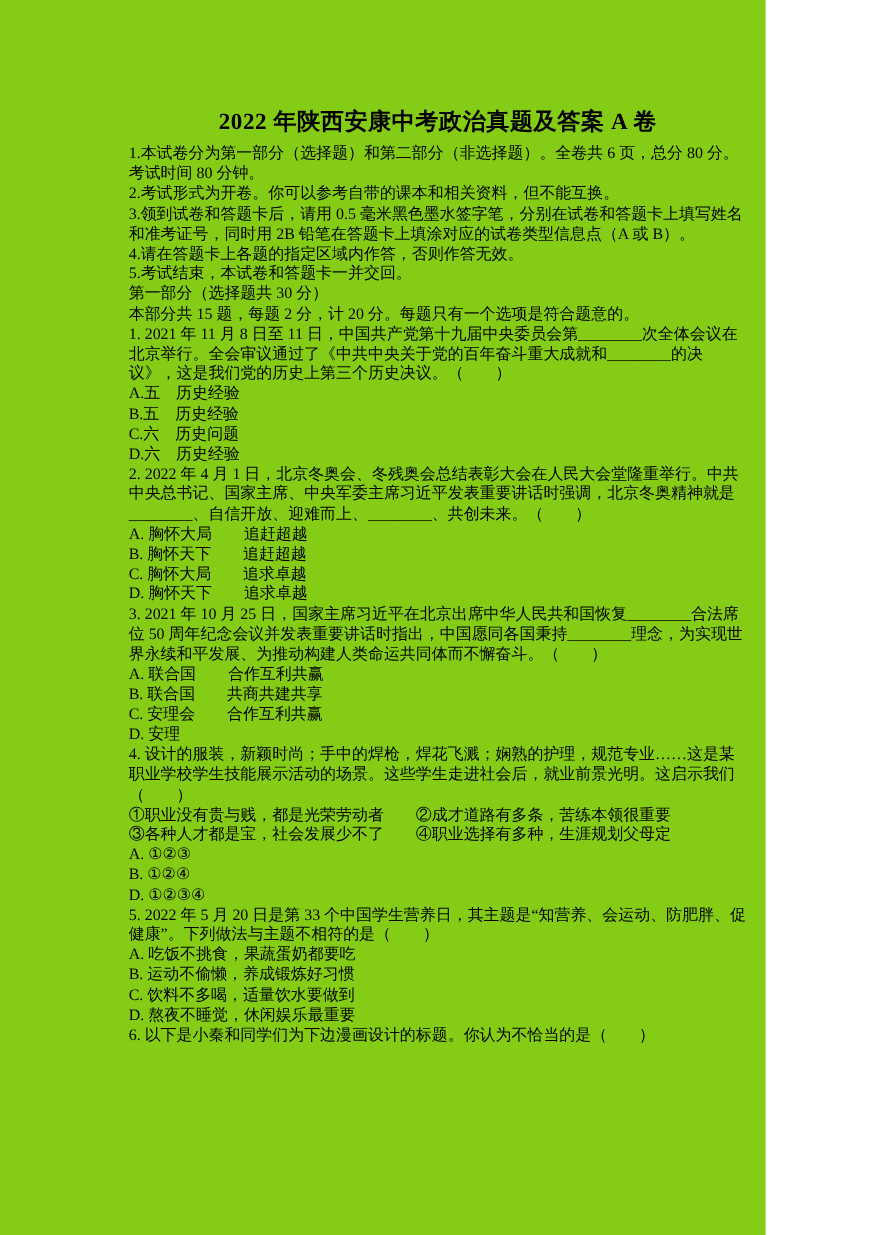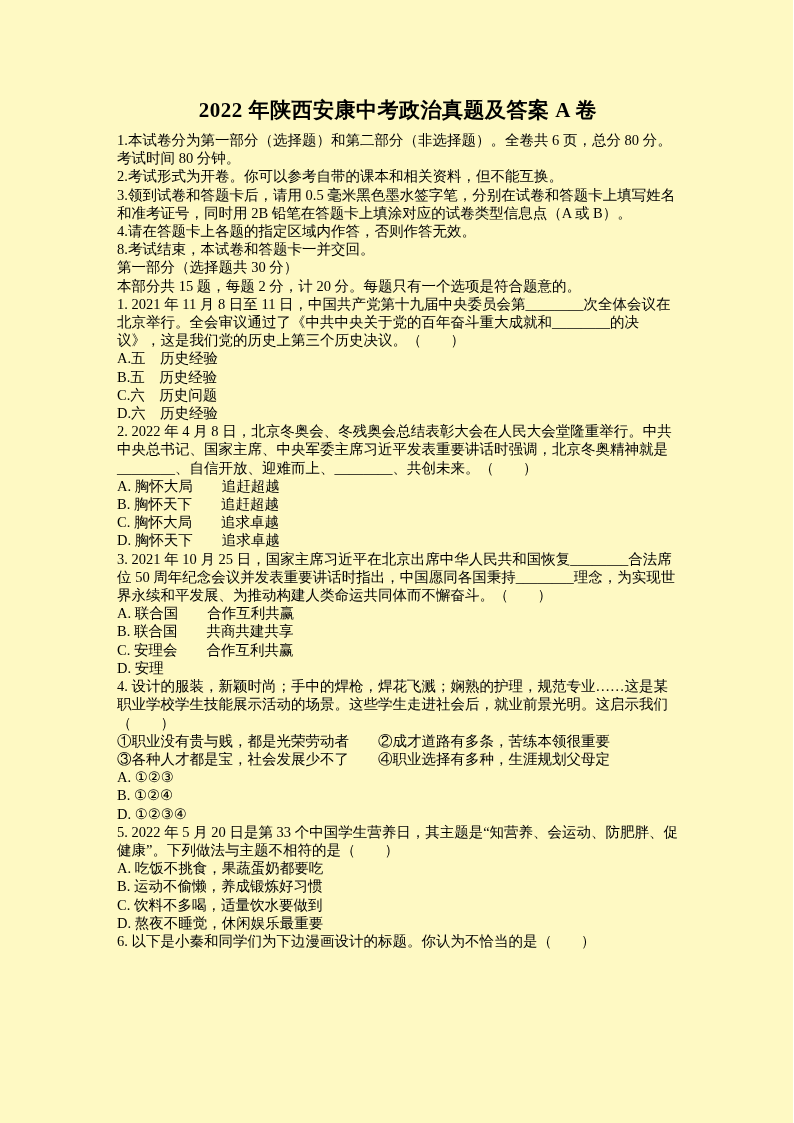--- a/index.html
+++ b/index.html
@@ -2,23 +2,23 @@
 <html><head>
 <meta charset="utf-8">
 <style>
   html, body {
     margin: 0;
     padding: 0;
     background: #ffffff;
   }
   .page {
     position: relative;
-    width: 793px;
+    width: 696px;
     height: 1123px;
-    background: #fef9c3;
+    background: #84cc16;
     color: #000000;
     overflow: hidden;
     font-family: "Liberation Serif", "DejaVu Serif", serif;
   }
   .content {
     position: absolute;
     left: 117px;
     top: 97px;
     width: 562px;
   }
@@ -46,38 +46,38 @@
 <div class="page">
   <div class="content">
 
     <h1 class="doc-title">2022 年陕西安康中考政治真题及答案 A 卷</h1>
 
     <div>
       <p class="line">1.本试卷分为第一部分（选择题）和第二部分（非选择题）。全卷共 6 页，总分 80 分。考试时间 80 分钟。</p>
       <p class="line">2.考试形式为开卷。你可以参考自带的课本和相关资料，但不能互换。</p>
       <p class="line">3.领到试卷和答题卡后，请用 0.5 毫米黑色墨水签字笔，分别在试卷和答题卡上填写姓名和准考证号，同时用 2B 铅笔在答题卡上填涂对应的试卷类型信息点（A 或 B）。</p>
       <p class="line">4.请在答题卡上各题的指定区域内作答，否则作答无效。</p>
-      <p class="line">8.考试结束，本试卷和答题卡一并交回。</p>
+      <p class="line">5.考试结束，本试卷和答题卡一并交回。</p>
     </div>
 
     <div>
       <p class="line">第一部分（选择题共 30 分）</p>
       <p class="line">本部分共 15 题，每题 2 分，计 20 分。每题只有一个选项是符合题意的。</p>
     </div>
 
     <div>
       <p class="line">1. 2021 年 11 月 8 日至 11 日，中国共产党第十九届中央委员会第________次全体会议在北京举行。全会审议通过了《中共中央关于党的百年奋斗重大成就和________的决议》，这是我们党的历史上第三个历史决议。（　　）</p>
       <p class="line">A.五　历史经验</p>
       <p class="line">B.五　历史经验</p>
       <p class="line">C.六　历史问题</p>
       <p class="line">D.六　历史经验</p>
     </div>
 
     <div>
-      <p class="line">2. 2022 年 4 月 8 日，北京冬奥会、冬残奥会总结表彰大会在人民大会堂隆重举行。中共中央总书记、国家主席、中央军委主席习近平发表重要讲话时强调，北京冬奥精神就是________、自信开放、迎难而上、________、共创未来。（　　）</p>
+      <p class="line">2. 2022 年 4 月 1 日，北京冬奥会、冬残奥会总结表彰大会在人民大会堂隆重举行。中共中央总书记、国家主席、中央军委主席习近平发表重要讲话时强调，北京冬奥精神就是________、自信开放、迎难而上、________、共创未来。（　　）</p>
       <p class="line">A. 胸怀大局　　追赶超越</p>
       <p class="line">B. 胸怀天下　　追赶超越</p>
       <p class="line">C. 胸怀大局　　追求卓越</p>
       <p class="line">D. 胸怀天下　　追求卓越</p>
     </div>
 
     <div>
       <p class="line">3. 2021 年 10 月 25 日，国家主席习近平在北京出席中华人民共和国恢复________合法席位 50 周年纪念会议并发表重要讲话时指出，中国愿同各国秉持________理念，为实现世界永续和平发展、为推动构建人类命运共同体而不懈奋斗。（　　）</p>
       <p class="line">A. 联合国　　合作互利共赢</p>
       <p class="line">B. 联合国　　共商共建共享</p>

